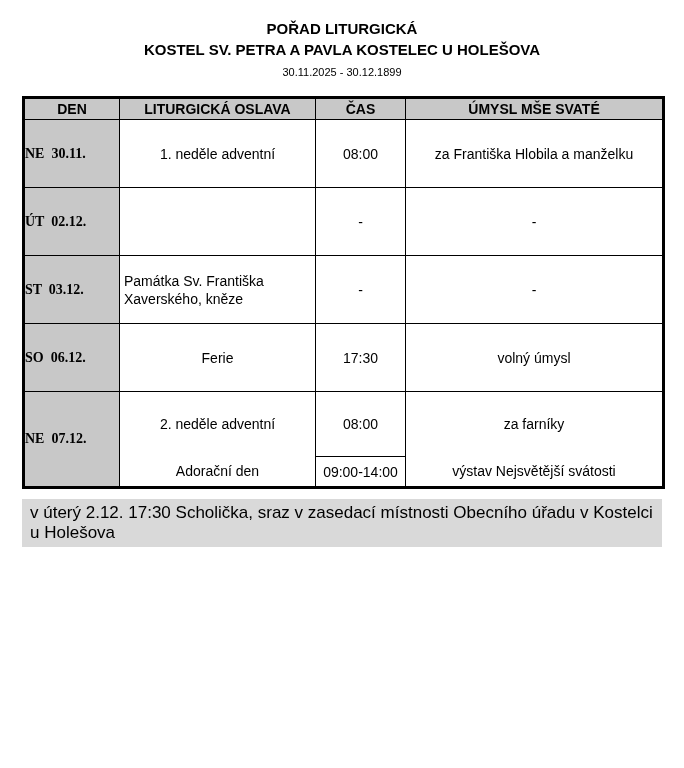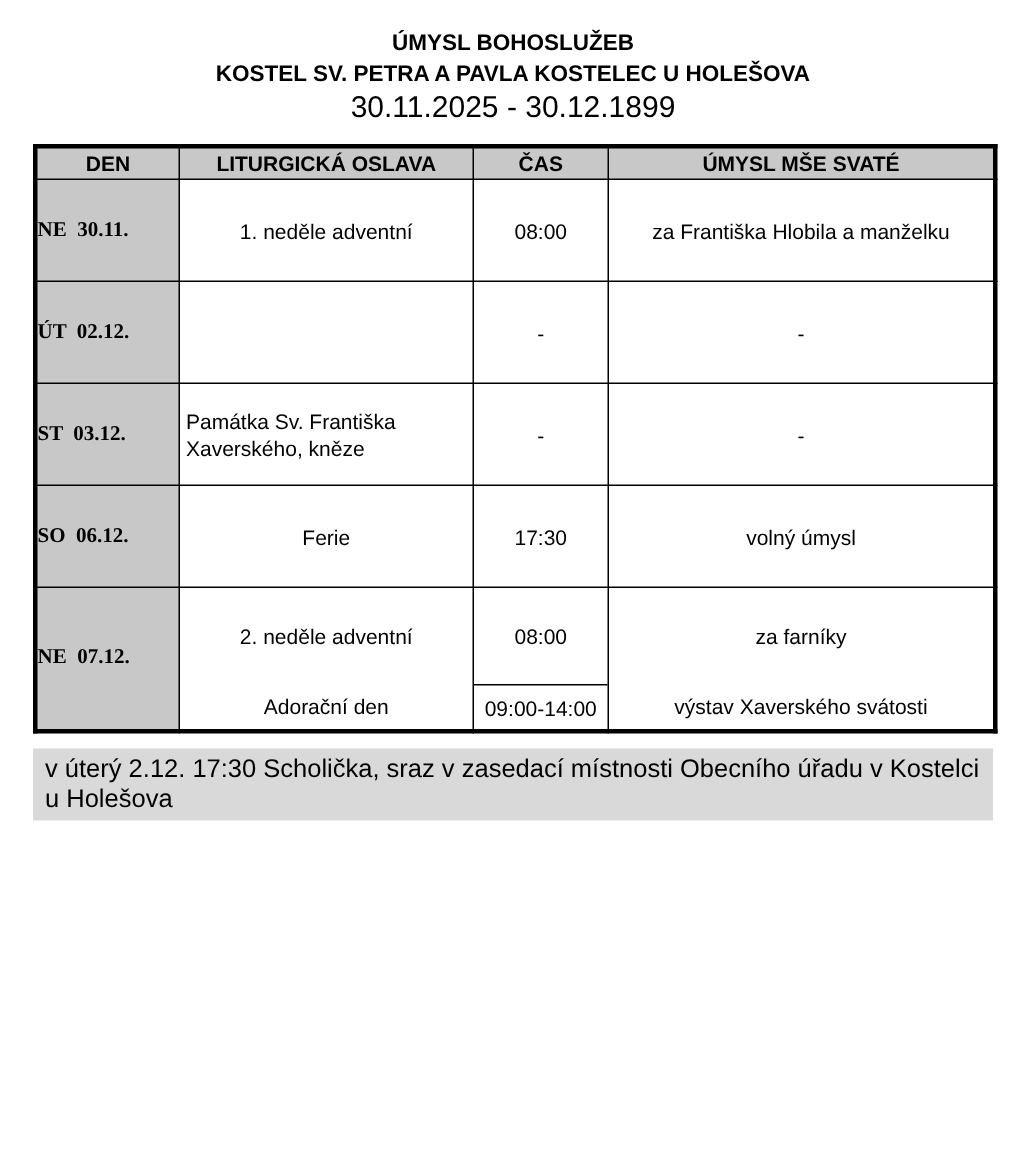--- a/index.html
+++ b/index.html
@@ -26,21 +26,21 @@
   .titles {
     text-align: center;
     margin-bottom: 14px;
   }
   .title-line {
     font-size: 15px;
     font-weight: bold;
     line-height: 21px;
   }
   .date-line {
-    font-size: 20px;
+    font-size: 11px;
     font-weight: normal;
     line-height: 20px;
     margin-top: 2px;
   }
   table.schedule {
     border-collapse: collapse;
     width: 640px;
     table-layout: fixed;
     border: 3px solid var(--border-color);
   }
@@ -100,21 +100,21 @@
     padding: 4px 8px;
     width: 640px;
   }
 </style>
 </head>
 <body>
 
 <div class="page">
 
   <div class="titles">
-    <div class="title-line">ÚMYSL BOHOSLUŽEB</div>
+    <div class="title-line">POŘAD LITURGICKÁ</div>
     <div class="title-line">KOSTEL SV. PETRA A PAVLA KOSTELEC U HOLEŠOVA</div>
     <div class="date-line">30.11.2025 - 30.12.1899</div>
   </div>
 
   <table class="schedule">
     <colgroup>
       <col style="width:96px">
       <col style="width:196px">
       <col style="width:90px">
       <col style="width:258px">
@@ -210,21 +210,21 @@
           </td>
           <td class="data-cell">
             <div class="cell-inner">
               <div class="cell-line first">08:00</div>
               <div class="cell-line second boxed">09:00-14:00</div>
             </div>
           </td>
           <td class="data-cell">
             <div class="cell-inner">
               <div class="cell-line first">za farníky</div>
-              <div class="cell-line second">výstav Xaverského svátosti</div>
+              <div class="cell-line second">výstav Nejsvětější svátosti</div>
             </div>
           </td>
         </tr>
       </tbody>
   </table>
 
   <div class="footer-note">v úterý 2.12. 17:30 Scholička, sraz v zasedací místnosti Obecního úřadu v Kostelci u Holešova</div>
 
 </div>
 

